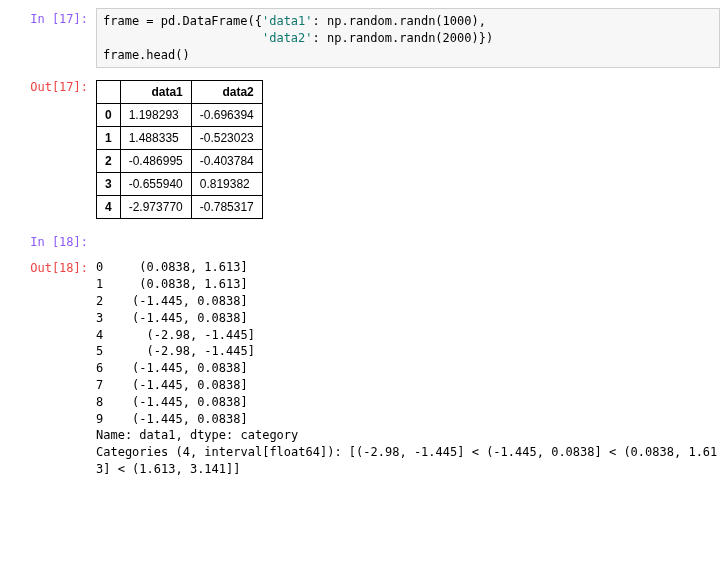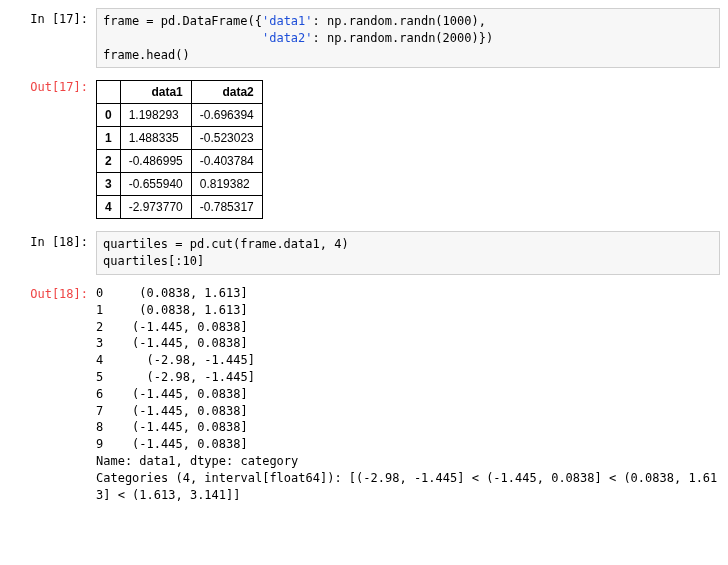--- a/index.html
+++ b/index.html
@@ -16,35 +16,35 @@
     margin-bottom: 8px;
   }
   .prompt {
     width: 80px;
     flex-shrink: 0;
     text-align: right;
     padding-right: 8px;
     font-family: monospace;
     padding-top: 4px;
   }
-  .prompt-in { color: #000000; }
+  .prompt-in { color: #8b5cf6; }
   .prompt-out { color: #ef4444; }
   .content {
     flex: 1;
     min-width: 0;
   }
   .code-input {
     background: #f7f7f7;
     border: 1px solid #cfcfcf;
     padding: 4px 6px;
     font-family: monospace;
     white-space: pre;
     line-height: 1.4;
   }
-  .code-input .str { color: #1d4ed8; }
+  .code-input .str { color: #0f766e; }
   .output-html {
     padding: 4px 0;
   }
   table.dataframe {
     border-collapse: collapse;
     font-family: Arial, sans-serif;
     font-size: 12px;
   }
   table.dataframe th, table.dataframe td {
     border: 1px solid #000;
@@ -117,24 +117,20 @@
           <td>-2.973770</td>
           <td>-0.785317</td>
         </tr>
       </tbody>
     </table>
   </div>
 </div>
 
 <div class="cell">
   <div class="prompt prompt-in">In  [18]:</div>
-  <div class="content">
-    <div class="code-input"><span>quartiles = pd.cut(frame.data1, 4)</span>
-<span>quartiles[:10]</span></div>
-  </div>
 </div>
 
 <div class="cell">
   <div class="prompt prompt-out">Out[18]:</div>
   <div class="content">
     <div class="output-text">0     (0.0838, 1.613]
 1     (0.0838, 1.613]
 2    (-1.445, 0.0838]
 3    (-1.445, 0.0838]
 4      (-2.98, -1.445]

